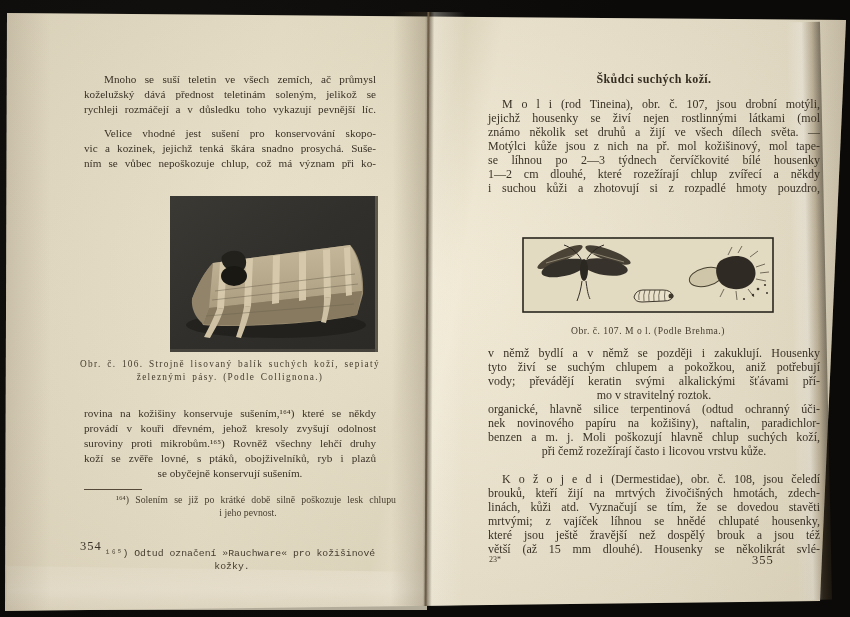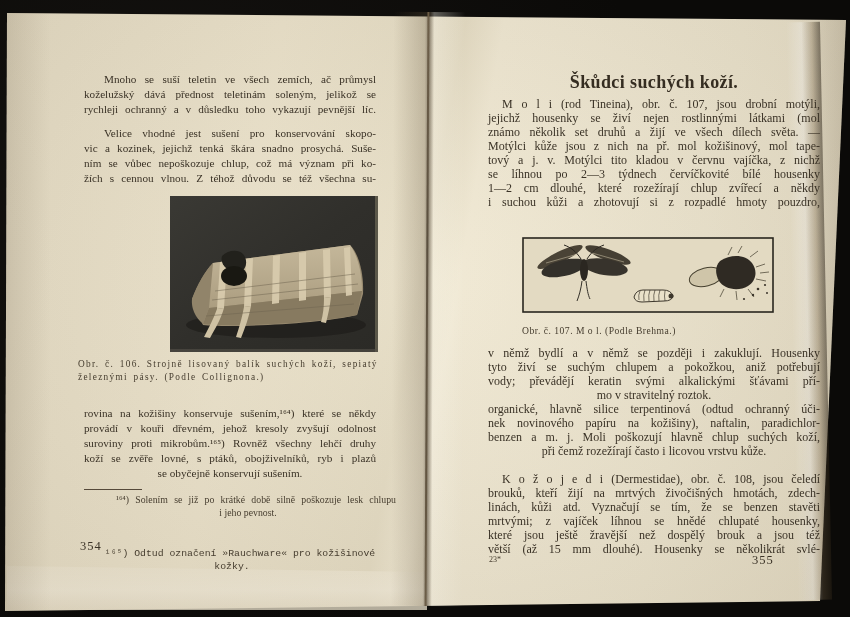--- a/index.html
+++ b/index.html
@@ -34,22 +34,22 @@
   .col-left{left:84px;top:0;width:292px;font-size:11.2px;}
   .col-left .tl{line-height:15px;}
   .col-right{left:488px;top:0;width:332px;font-size:12px;}
   .col-right .tl{line-height:14px;}
   .para{position:absolute;left:0;width:100%;}
   .tl{text-align:center;}
   .jf{text-align:justify;text-align-last:justify;}
   .ind{text-indent:20px;}
   .col-right .ind{text-indent:14px;}
   .heading{position:absolute;left:488px;top:72px;width:332px;text-align:center;
-           font-weight:bold;font-size:18px;letter-spacing:0.4px;color:#352d21;}
-  .caption{position:absolute;color:#453c2e;text-align:left;}
+           font-weight:bold;font-size:12px;letter-spacing:0.4px;color:#352d21;}
+  .caption{position:absolute;color:#453c2e;text-align:center;}
   .caption-left{left:78px;top:358px;width:304px;font-size:9.3px;line-height:13px;
            letter-spacing:1.3px;word-spacing:2px;}
   .caption-right{left:522px;top:325px;width:252px;font-size:9.6px;letter-spacing:0.5px;}
   .footnote-rule{position:absolute;left:84px;top:489px;width:58px;height:1px;background:#55493a;}
   .footnote{position:absolute;left:84px;width:296px;font-size:9.8px;color:#46Pre} 
   .footnote{color:#463d2f;}
   .footnote .tl{line-height:12.5px;}
   .fn1{top:494px;margin-left:16px;} .fn2{top:548px;font-family:Liberation Mono, monospace;}
   .footnote .ind{text-indent:16px;}
   .pagenum{position:absolute;font-size:12.5px;color:#3a3226;letter-spacing:1px;}
@@ -70,27 +70,26 @@
   <div class="bottom-edges"></div>
   <div class="gutter-shadow"></div>
   <div class="gutter-line"></div>
   <div class="right-edge-sheen"></div>
   <div class="paper-vignette"></div>
 
   <div class="column col-left">
     <div class="para" style="top:72px">
         <div class="tl jf ind">Mnoho se suší teletin ve všech zemích, ač průmysl</div>
         <div class="tl jf">koželužský dává přednost teletinám soleným, jelikož se</div>
-        <div class="tl jf">rychleji ochranný a v důsledku toho vykazují pevnější líc.</div>
+        <div class="tl jf">rychleji rozmáčejí a v důsledku toho vykazují pevnější líc.</div>
       </div>
     <div class="para" style="top:126px">
         <div class="tl jf ind">Velice vhodné jest sušení pro konservování skopo-</div>
         <div class="tl jf">vic a kozinek, jejichž tenká škára snadno prosychá. Suše-</div>
         <div class="tl jf">ním se vůbec nepoškozuje chlup, což má význam při ko-</div>
-        <div class="tl jf">žích s cennou vlnou. Z téhož důvodu se též všechna su-</div>
       </div>
     <div class="para" style="top:406px">
         <div class="tl jf">rovina na kožišiny konservuje sušením,¹⁶⁴) které se někdy</div>
         <div class="tl jf">provádí v kouři dřevném, jehož kresoly zvyšují odolnost</div>
         <div class="tl jf">suroviny proti mikrobům.¹⁶⁵) Rovněž všechny lehčí druhy</div>
         <div class="tl jf">koží se zvěře lovné, s ptáků, obojživelníků, ryb i plazů</div>
         <div class="tl">se obyčejně konservují sušením.</div>
       </div>
   </div>
 
@@ -158,41 +157,40 @@
   <div class="pagenum pn-left">354</div>
 
   <div class="heading">Škůdci suchých koží.</div>
 
   <div class="column col-right">
     <div class="para" style="top:97px">
         <div class="tl jf ind">M o l i (rod Tineina), obr. č. 107, jsou drobní motýli,</div>
         <div class="tl jf">jejichž housenky se živí nejen rostlinnými látkami (mol</div>
         <div class="tl jf">známo několik set druhů a žijí ve všech dílech světa. —</div>
         <div class="tl jf">Motýlci kůže jsou z nich na př. mol kožišinový, mol tape-</div>
-        <div class="tl jf">tový a j. v. Motýlci tito kladou v červnu vajíčka, z nichž</div>
         <div class="tl jf">se líhnou po 2—3 týdnech červíčkovité bílé housenky</div>
         <div class="tl jf">1—2 cm dlouhé, které rozežírají chlup zvířecí a někdy</div>
         <div class="tl jf">i suchou kůži a zhotovují si z rozpadlé hmoty pouzdro,</div>
       </div>
     <div class="para" style="top:346px">
         <div class="tl jf">v němž bydlí a v němž se později i zakuklují. Housenky</div>
         <div class="tl jf">tyto živí se suchým chlupem a pokožkou, aniž potřebují</div>
         <div class="tl jf">vody; převádějí keratin svými alkalickými šťávami pří-</div>
         <div class="tl">mo v stravitelný roztok.</div>
       </div>
     <div class="para" style="top:402px">
         <div class="tl jf">organické, hlavně silice terpentinová (odtud ochranný úči-</div>
         <div class="tl jf">nek novinového papíru na kožišiny), naftalin, paradichlor-</div>
         <div class="tl jf">benzen a m. j. Moli poškozují hlavně chlup suchých koží,</div>
         <div class="tl">při čemž rozežírají často i licovou vrstvu kůže.</div>
       </div>
     <div class="para" style="top:472px">
         <div class="tl jf ind">K o ž o j e d i (Dermestidae), obr. č. 108, jsou čeledí</div>
         <div class="tl jf">brouků, kteří žijí na mrtvých živočišných hmotách, zdech-</div>
-        <div class="tl jf">linách, kůži atd. Vyznačují se tím, že se benzen stavěti</div>
+        <div class="tl jf">linách, kůži atd. Vyznačují se tím, že se dovedou stavěti</div>
         <div class="tl jf">mrtvými; z vajíček líhnou se hnědé chlupaté housenky,</div>
         <div class="tl jf">které jsou ještě žravější než dospělý brouk a jsou též</div>
         <div class="tl jf">větší (až 15 mm dlouhé). Housenky se několikrát svlé-</div>
       </div>
   </div>
 
   <svg class="figure fig-right" width="252" height="76" viewBox="0 0 252 76">
     <rect x="1" y="1" width="250" height="74" fill="#e3dac2" stroke="#29261f" stroke-width="1.6"></rect>
 
     <g>

